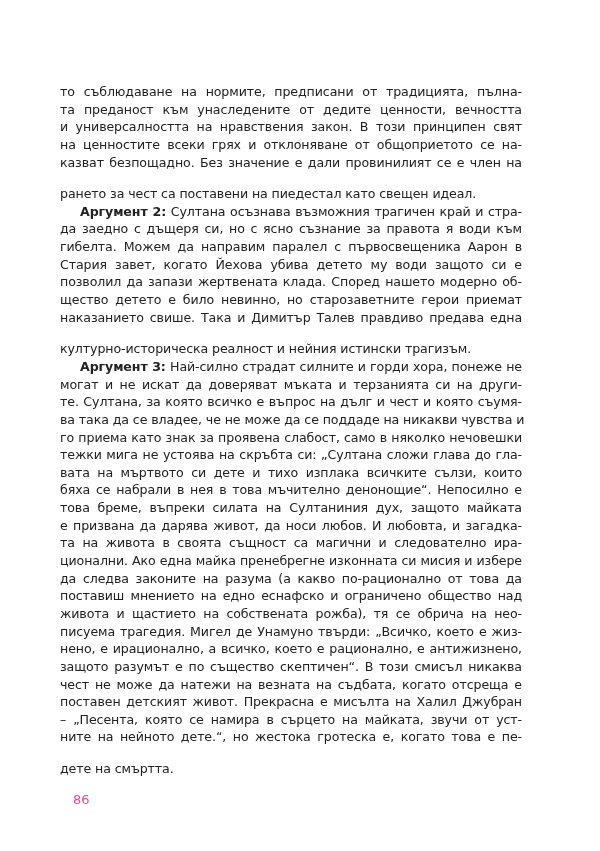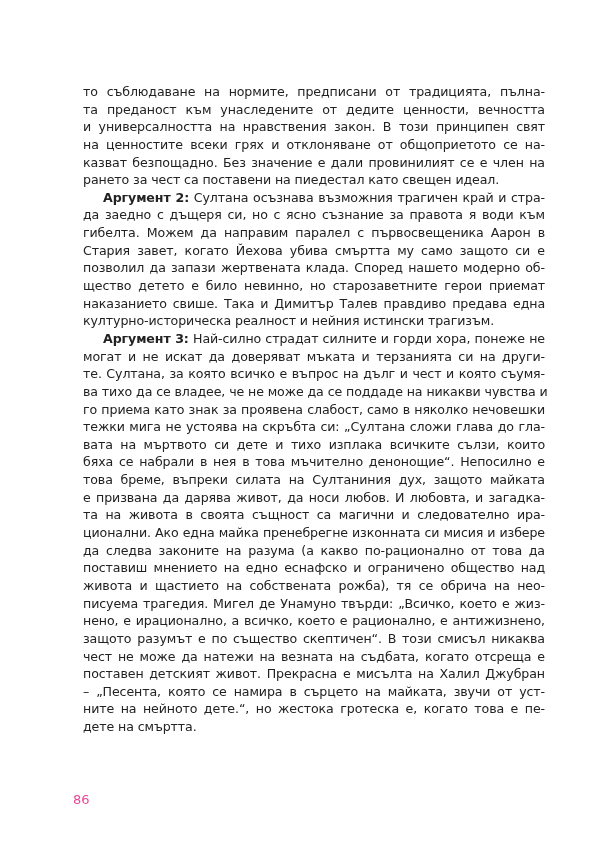--- a/index.html
+++ b/index.html
@@ -1,35 +1,35 @@
 <!DOCTYPE html>
 <html><head>
 <meta charset="utf-8">
 <style>
   html, body { margin: 0; padding: 0; background: #ffffff; }
   body { width: 600px; height: 851px; position: relative; overflow: hidden; }
   .page {
     position: absolute;
-    left: 83px;
+    left: 60px;
     top: 83px;
     width: 462px;
     color: #222222;
     font-family: "DejaVu Sans", sans-serif;
     font-size: 12.6px;
     line-height: 17.65px;
     letter-spacing: -0.1px;
   }
   .line {
     display: block;
     white-space: nowrap;
     text-align: justify;
     text-align-last: justify;
     height: 17.65px;
   }
-  .line.last { text-align-last: left; }
+  .line.last { text-align-last: left; margin-top: 14px; }
   .line.indent { padding-left: 20px; }
   .bold { font-weight: bold; }
   .page-number {
     position: absolute;
     left: 73px;
     top: 792px;
     font-family: "DejaVu Sans", sans-serif;
     font-size: 13px;
     color: #ec4899;
   }
@@ -41,30 +41,30 @@
   <span class="line">то съблюдаване на нормите, предписани от традицията, пълна-</span>
   <span class="line">та преданост към унаследените от дедите ценности, вечността</span>
   <span class="line">и универсалността на нравствения закон. В този принципен свят</span>
   <span class="line">на ценностите всеки грях и отклоняване от общоприетото се на-</span>
   <span class="line">казват безпощадно. Без значение е дали провинилият се е член на</span>
   <span class="line last">рането за чест са поставени на пиедестал като свещен идеал.</span>
 
   <span class="line indent"><span class="bold">Аргумент 2:</span><span> Султана осъзнава възможния трагичен край и стра-</span></span>
   <span class="line">да заедно с дъщеря си, но с ясно съзнание за правота я води към</span>
   <span class="line">гибелта. Можем да направим паралел с първосвещеника Аарон в</span>
-  <span class="line">Стария завет, когато Йехова убива смъртта му само защото си е</span>
+  <span class="line">Стария завет, когато Йехова убива детето му води защото си е</span>
   <span class="line">позволил да запази жертвената клада. Според нашето модерно об-</span>
   <span class="line">щество детето е било невинно, но старозаветните герои приемат</span>
   <span class="line">наказанието свише. Така и Димитър Талев правдиво предава една</span>
   <span class="line last">културно-историческа реалност и нейния истински трагизъм.</span>
 
   <span class="line indent"><span class="bold">Аргумент 3:</span><span> Най-силно страдат силните и горди хора, понеже не</span></span>
   <span class="line">могат и не искат да доверяват мъката и терзанията си на други-</span>
   <span class="line">те. Султана, за която всичко е въпрос на дълг и чест и която съумя-</span>
-  <span class="line">ва тихо да се владее, че не може да се поддаде на никакви чувства и</span>
+  <span class="line">ва така да се владее, че не може да се поддаде на никакви чувства и</span>
   <span class="line">го приема като знак за проявена слабост, само в няколко нечовешки</span>
   <span class="line">тежки мига не устоява на скръбта си: „Султана сложи глава до гла-</span>
   <span class="line">вата на мъртвото си дете и тихо изплака всичките сълзи, които</span>
   <span class="line">бяха се набрали в нея в това мъчително денонощие“. Непосилно е</span>
   <span class="line">това бреме, въпреки силата на Султаниния дух, защото майката</span>
   <span class="line">е призвана да дарява живот, да носи любов. И любовта, и загадка-</span>
   <span class="line">та на живота в своята същност са магични и следователно ира-</span>
   <span class="line">ционални. Ако една майка пренебрегне изконната си мисия и избере</span>
   <span class="line">да следва законите на разума (а какво по-рационално от това да</span>
   <span class="line">поставиш мнението на едно еснафско и ограничено общество над</span>

